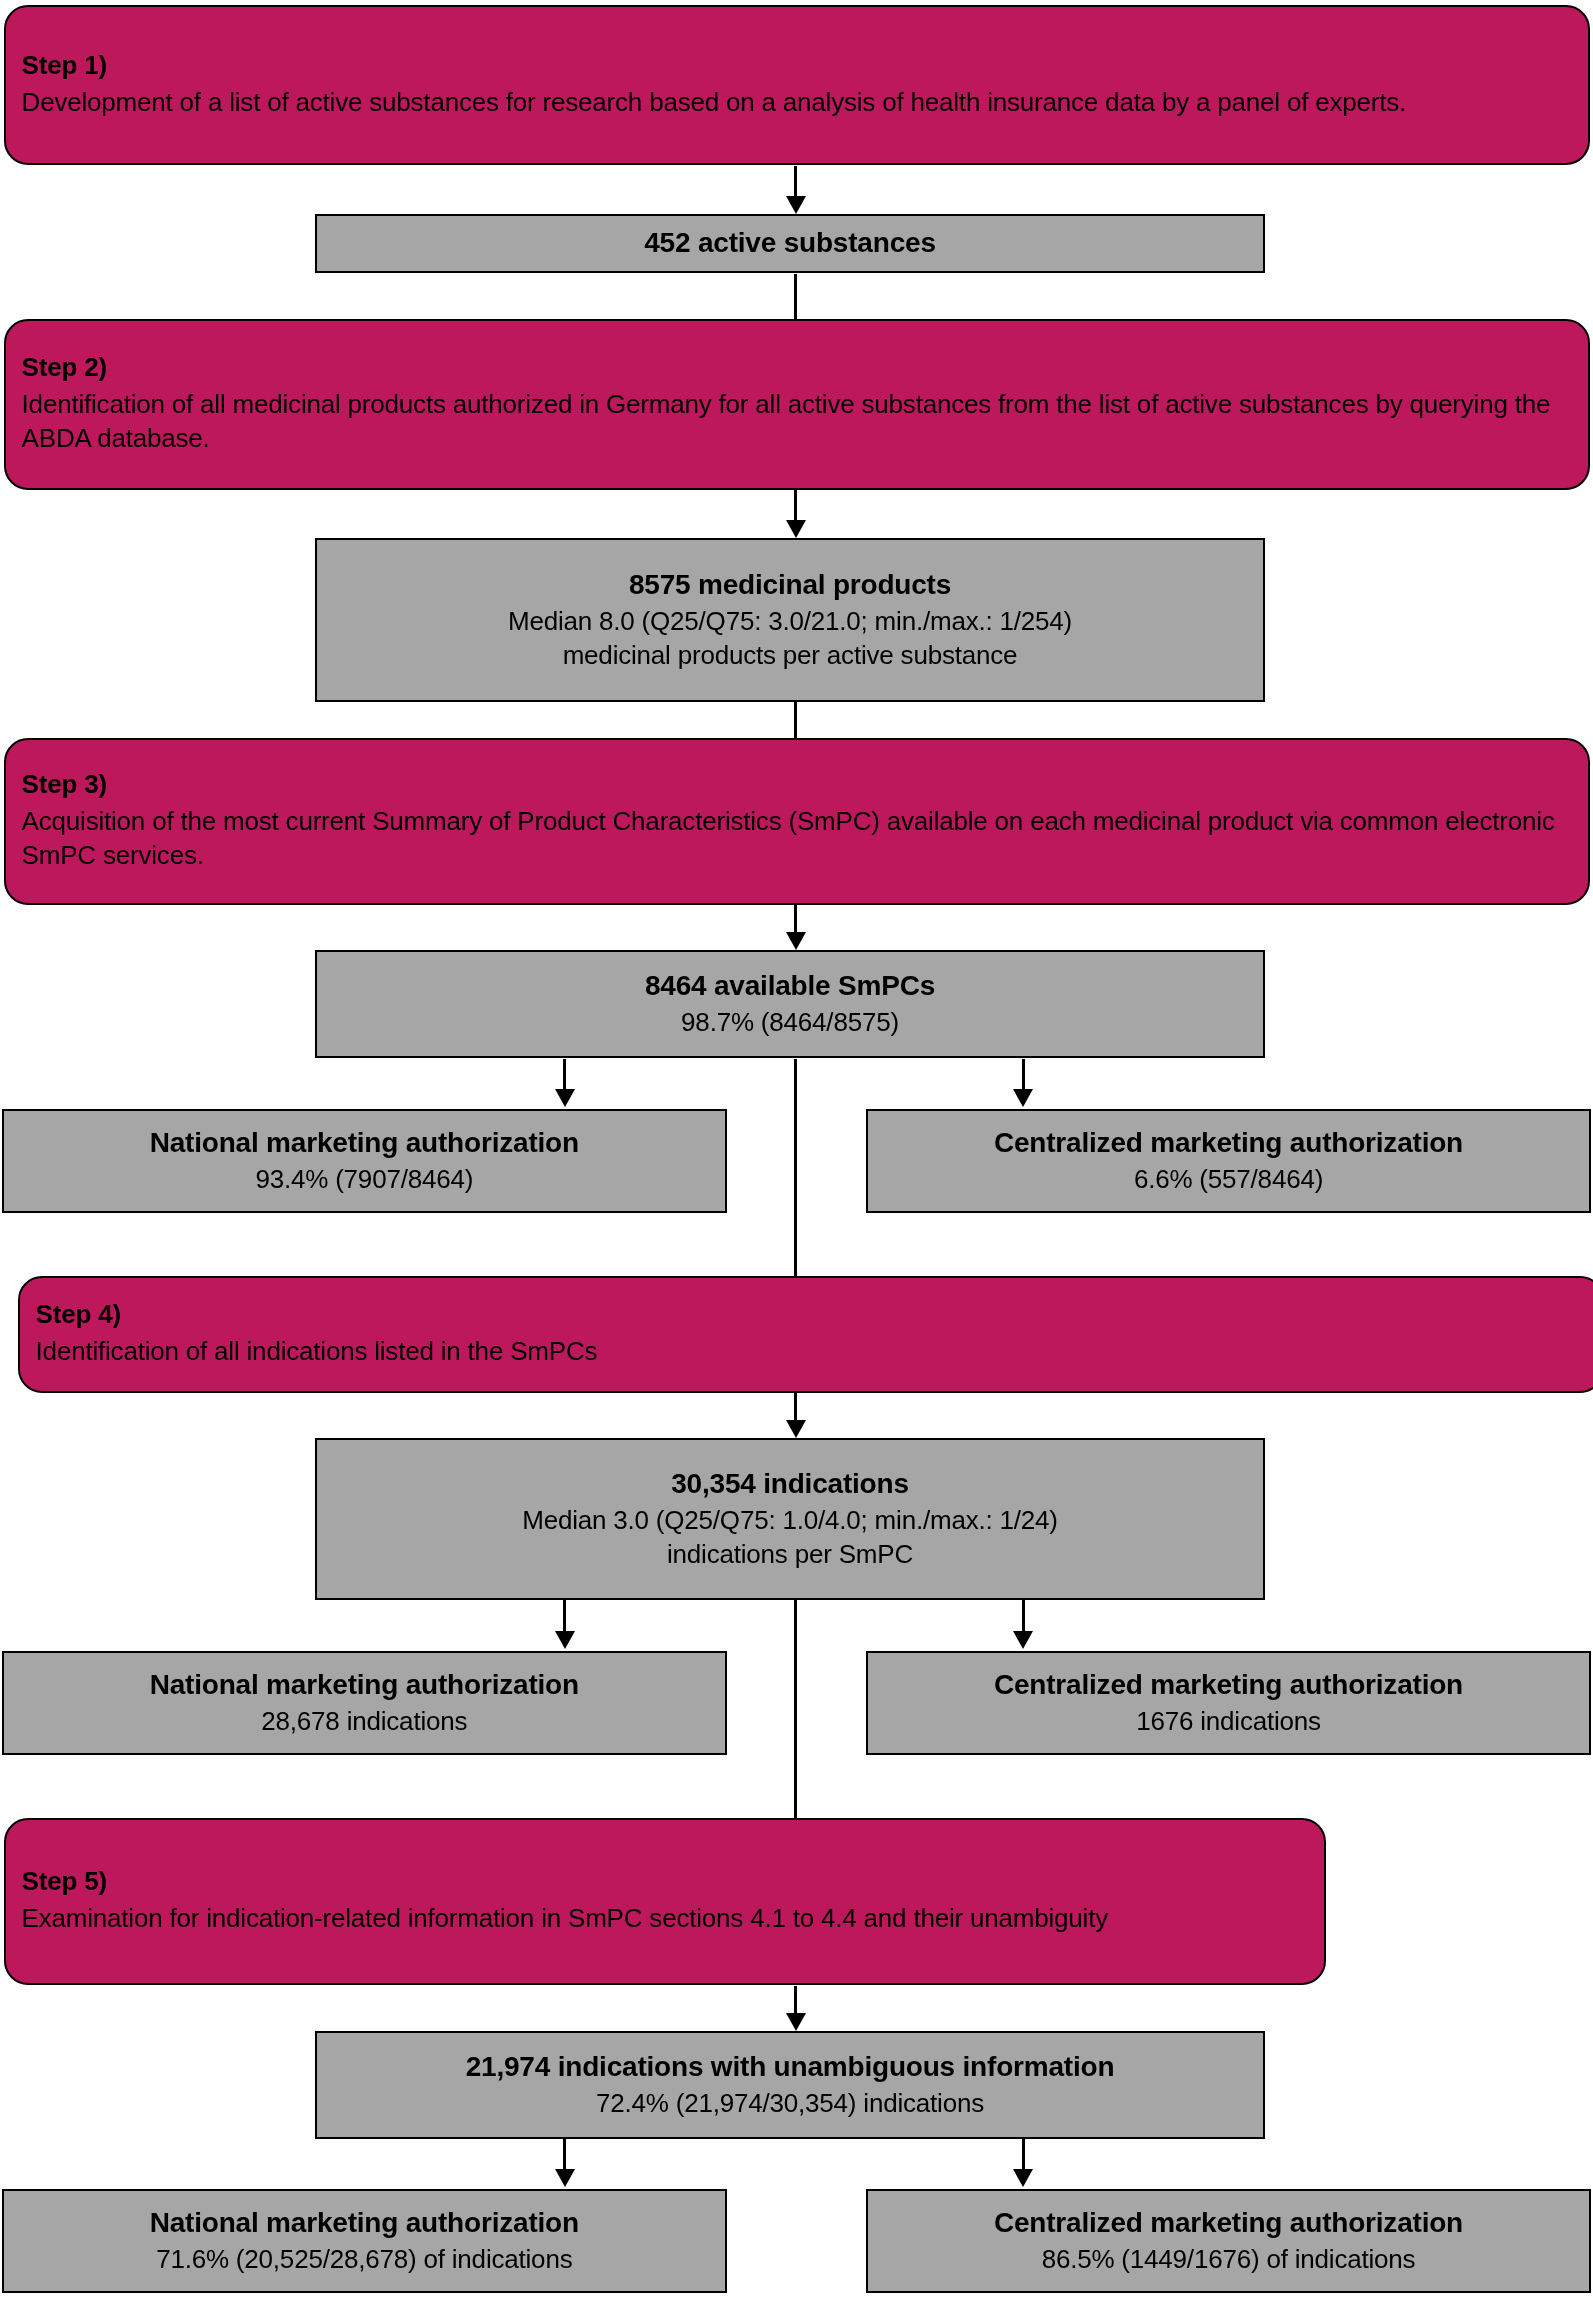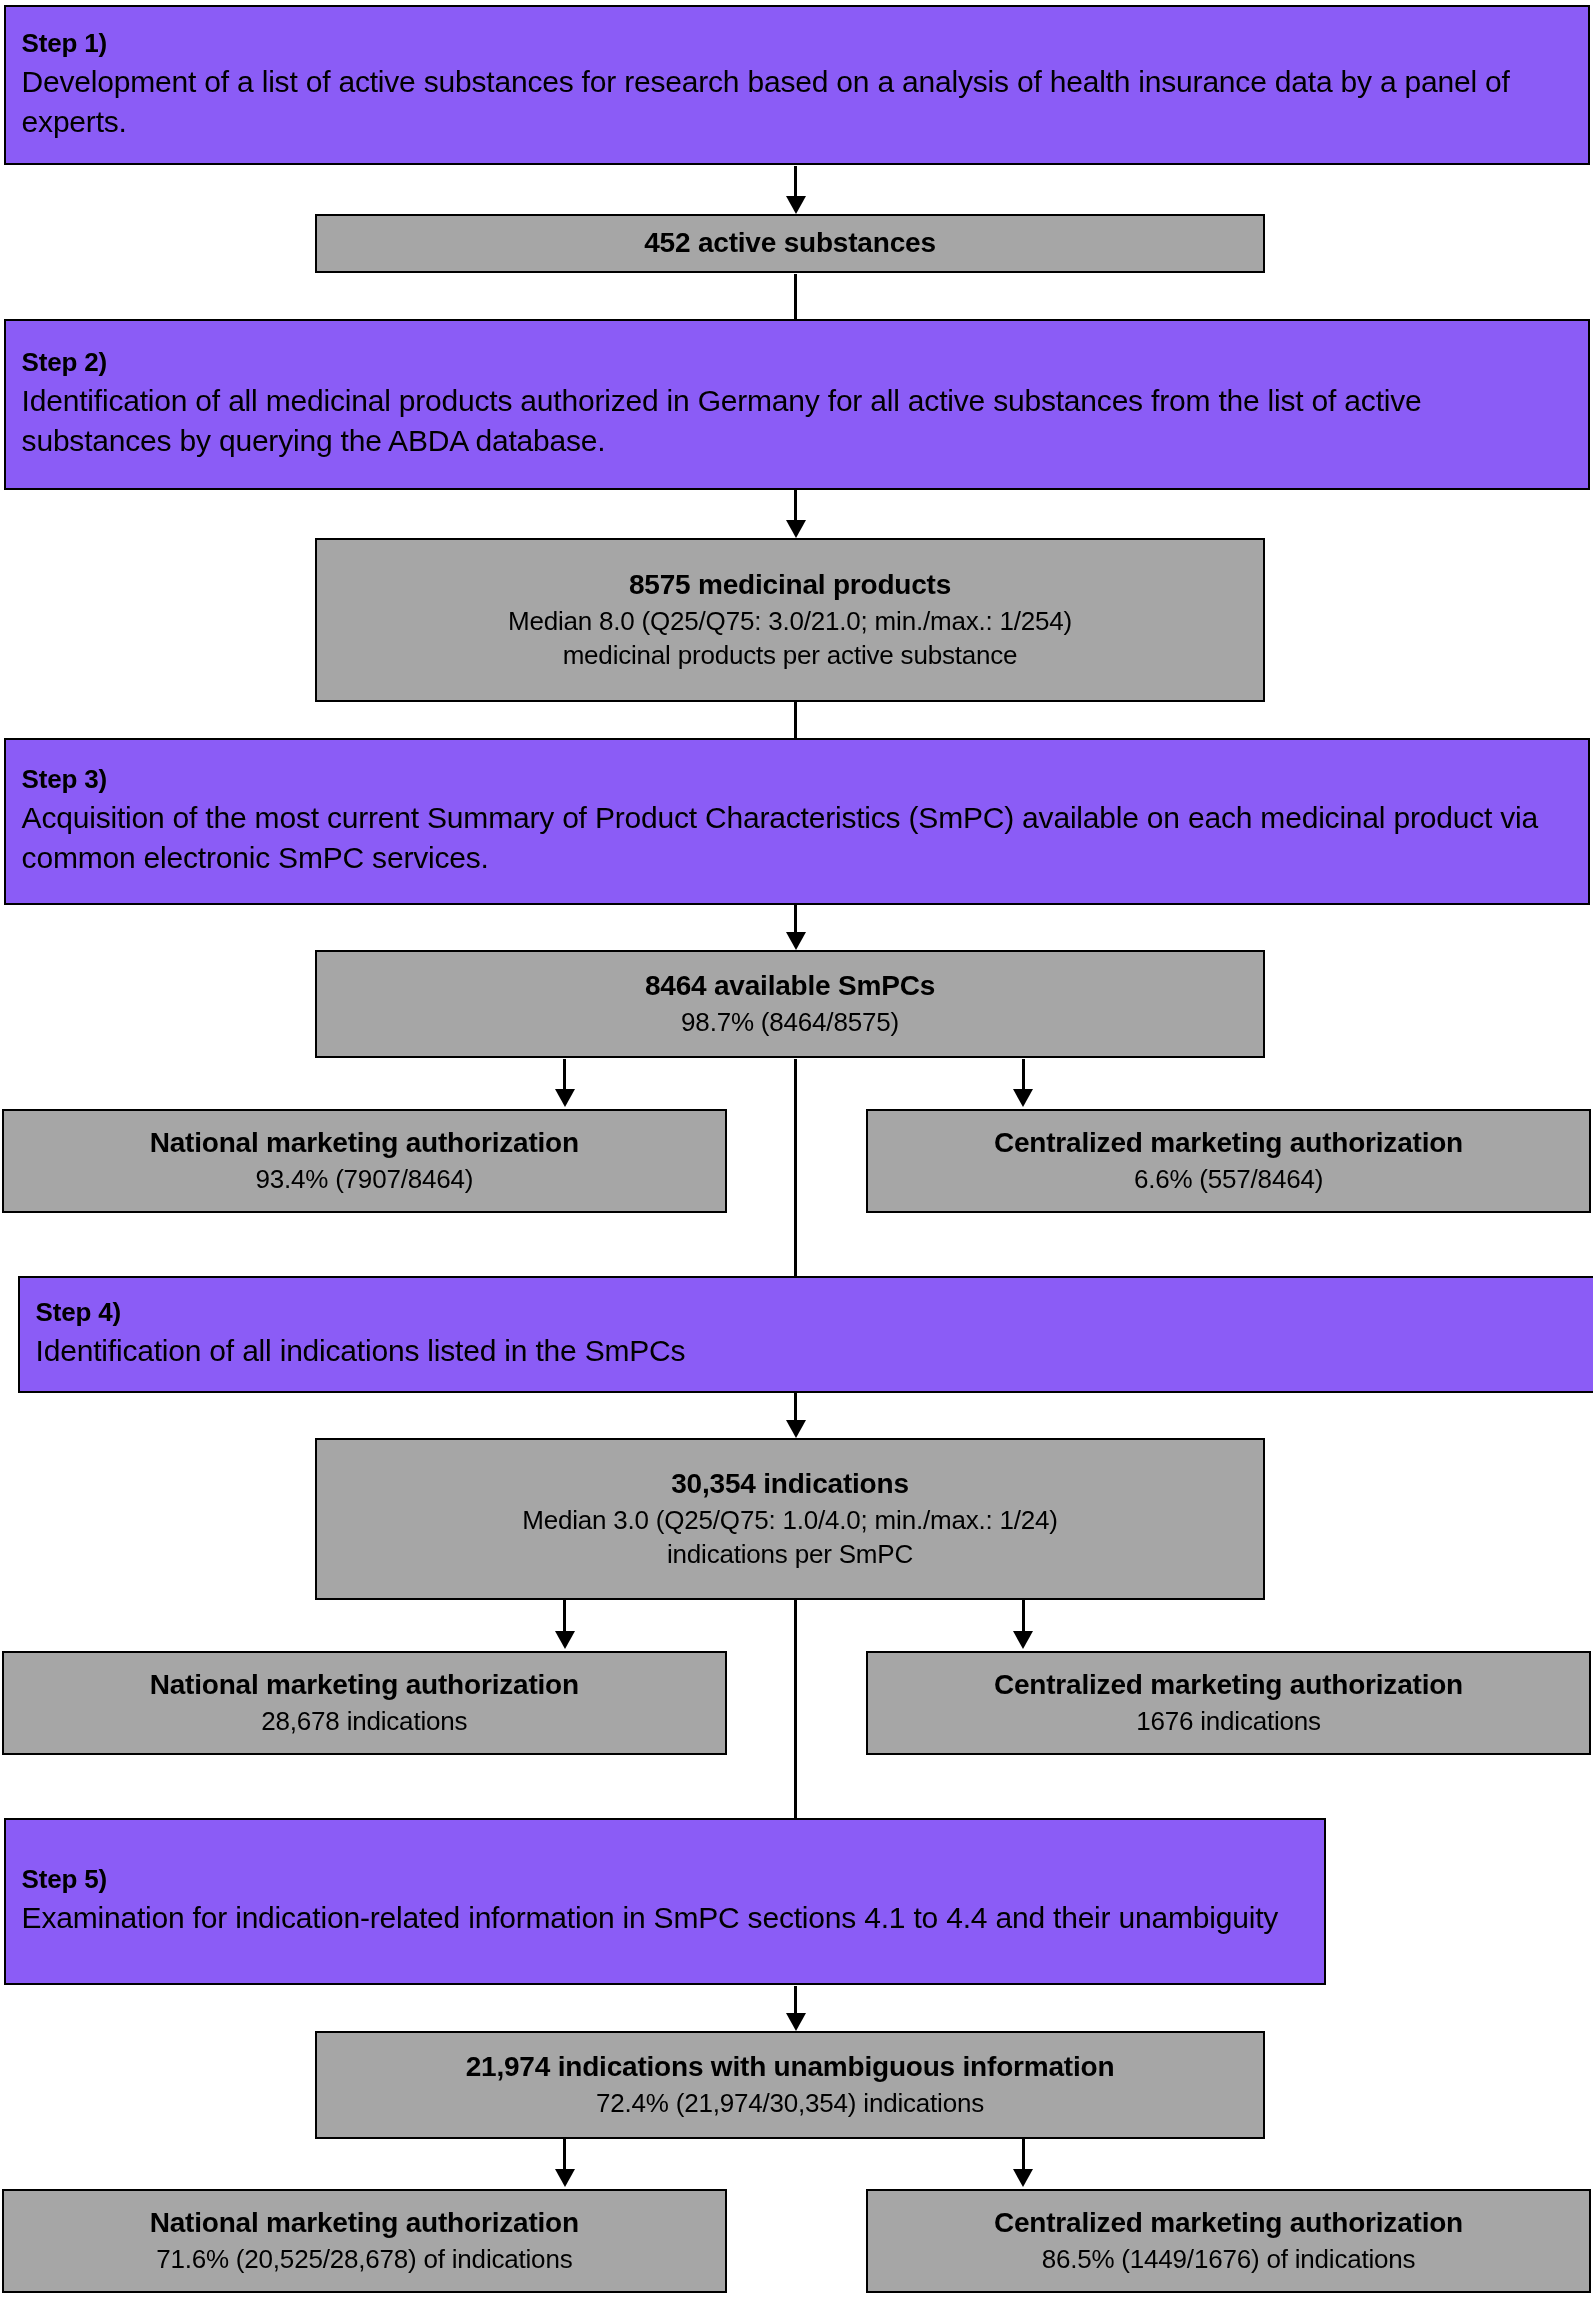--- a/index.html
+++ b/index.html
@@ -19,41 +19,42 @@
 
   
   .box {
     position: absolute;
     border: 2.7px solid #000000;
     display: flex;
     flex-direction: column;
     justify-content: center;
   }
   .box.step {
-    background: #8b5cf6;
+    background: #be185d;
     align-items: flex-start;
     padding: 9px 16px 10.8px 16px;
+    border-radius: 24px;
   }
   .box.result {
     background: #a6a6a6;
     align-items: center;
     text-align: center;
     padding: 5.4px 12.6px;
   }
 
   .step-label {
     font-size: 26px;
     font-weight: bold;
     color: #000;
     line-height: 1.30;
     letter-spacing: -0.2px;
     margin-bottom: 1.8px;
   }
   .step-text {
-    font-size: 30px;
+    font-size: 26px;
     font-weight: normal;
     color: #000;
     line-height: 1.34;
     letter-spacing: -0.2px;
     text-align: left;
   }
 
   .result-title {
     font-size: 28px;
     font-weight: bold;

